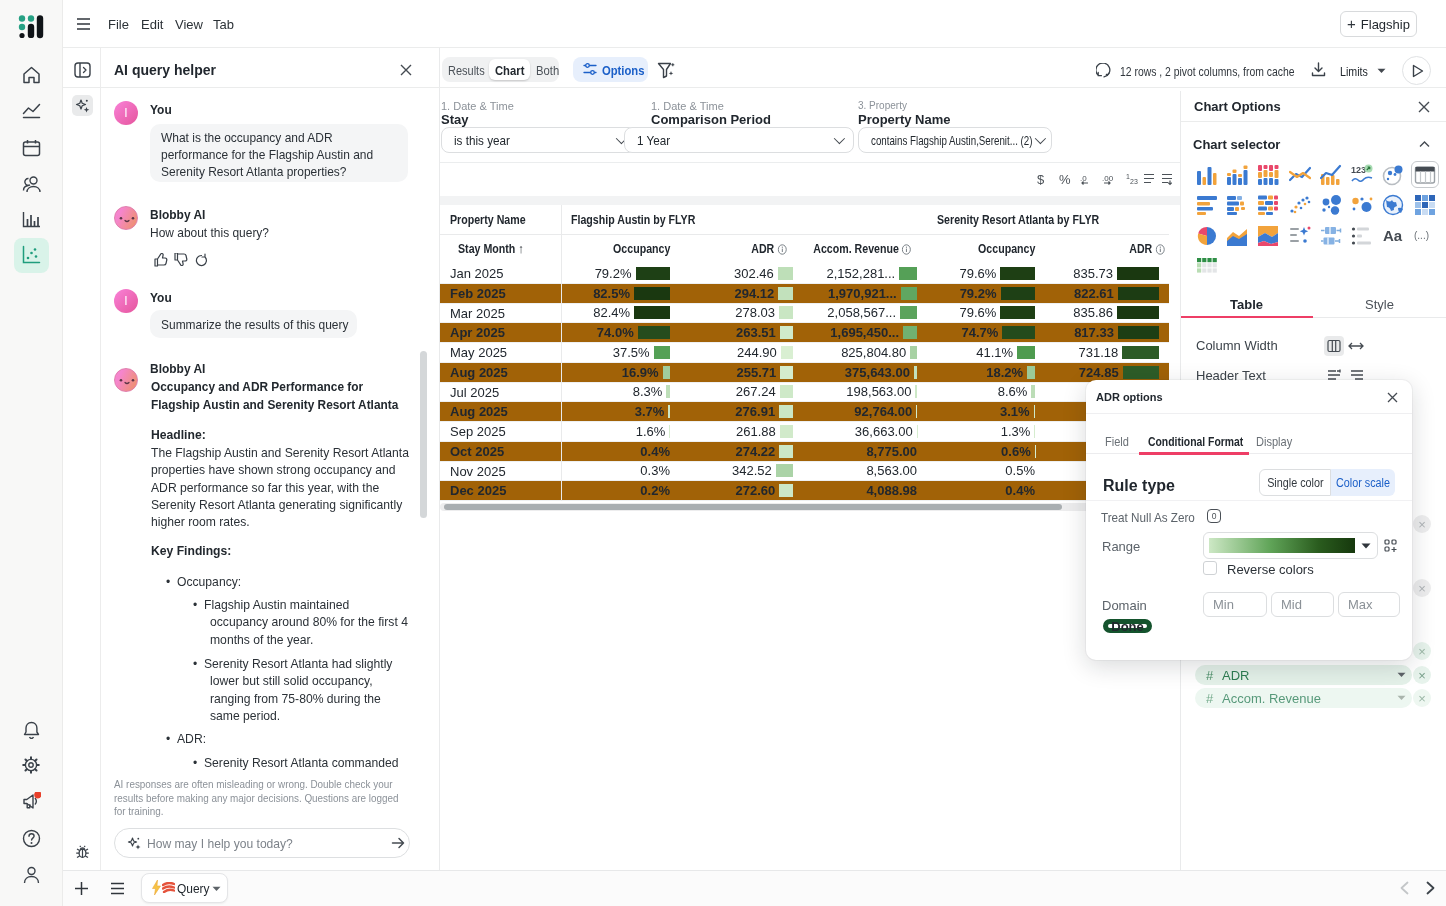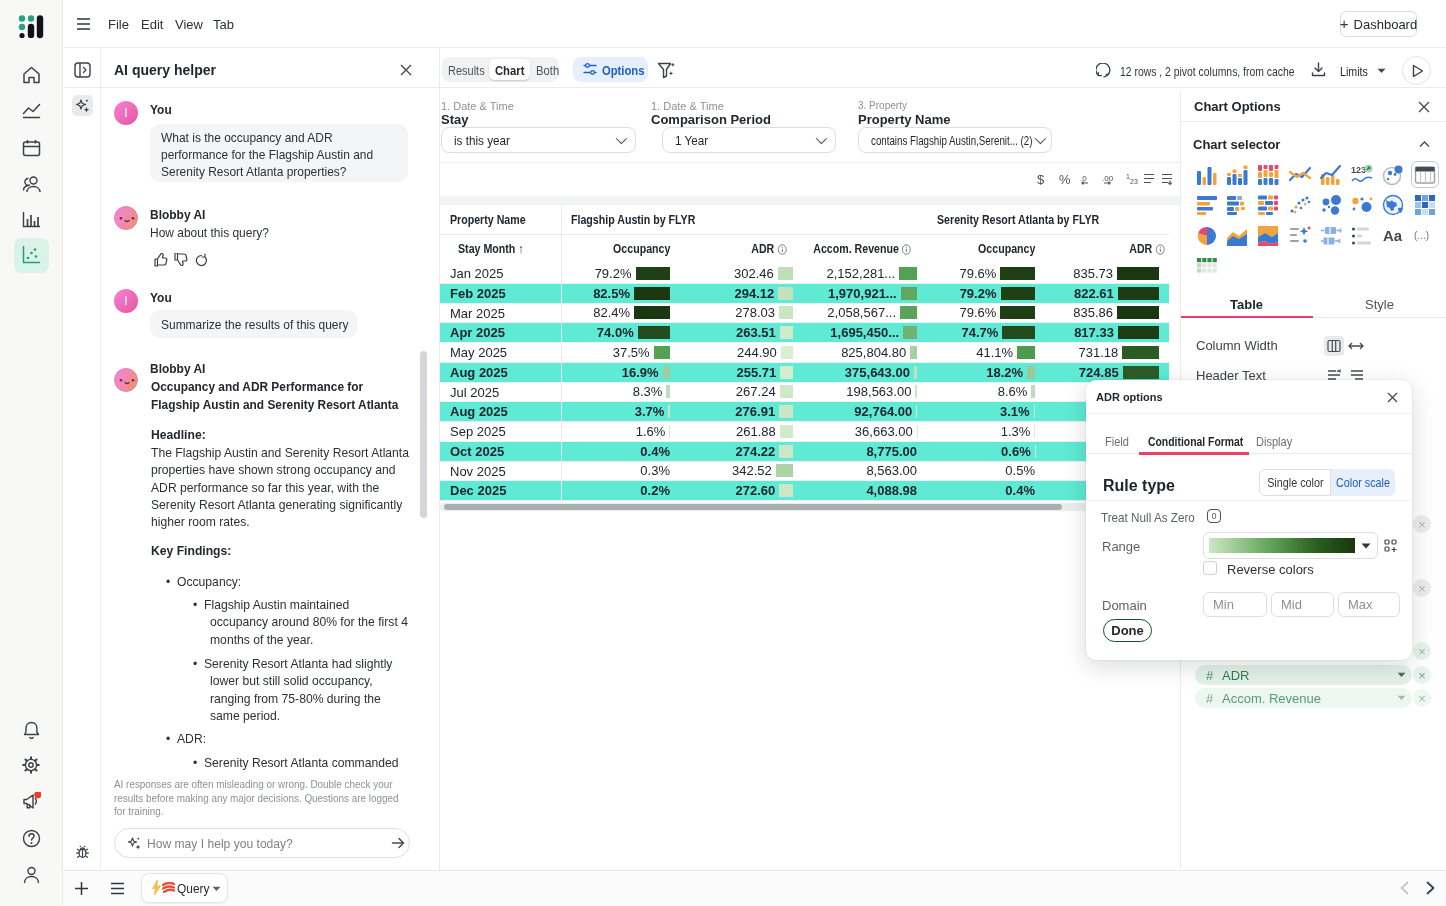--- a/index.html
+++ b/index.html
@@ -6,21 +6,21 @@
 .abs{position:absolute}
 .b{font-weight:bold}
 .t13{font-size:13px}
 svg{display:block}
 .selbox{height:26px;border:1px solid #dcdee0;border-radius:8px;background:#fff;display:flex;align-items:center}
 .selbox span{margin-left:12px;font-size:13px;color:#23292f;white-space:nowrap;transform:scaleX(.9);transform-origin:0 50%}
 .sel3:after{margin-right:8px!important}
 .selbox:after{content:"";flex:none;margin-left:auto;margin-right:11px;width:7px;height:7px;border-right:1.6px solid #43494f;border-bottom:1.6px solid #43494f;transform:rotate(45deg) translateY(-2px)}
 .he{display:flex;align-items:center;font-size:12.5px;transform:scaleX(.85);transform-origin:100% 50%;white-space:nowrap}
 .row{position:absolute;left:0;width:729px;height:19.75px;border-bottom:1px solid #eef0f2;font-size:13px;color:#21272e}
-.row.st{background:#5eead4}
+.row.st{background:#a16207}
 .mon{position:absolute;left:10px;top:0;line-height:19px}
 .cell{position:absolute;top:0;height:100%;display:flex;align-items:center;justify-content:flex-end}
 .cell i{height:13px;margin-left:4px;display:block}
 .xcir{position:absolute;width:18px;height:18px;border-radius:50%;display:flex;align-items:center;justify-content:center;font-size:13px}
 .inp{height:25px;border:1px solid #dcdee0;border-radius:6px;background:#fff;display:flex;align-items:center;font-size:13px;color:#8b9197}
 .inp{padding-left:9px}
 .blobby{width:24px;height:24px;border-radius:50%;background:linear-gradient(115deg,#f585cd 25%,#ef9077 85%);border:1px solid #e07fae}
 
 </style></head>
 <body>
@@ -145,21 +145,21 @@
     <svg width="15" height="12" viewBox="0 0 15 12">
       <path d="M1 1h13M1 6h13M1 11h13" stroke="#30363c" stroke-width="1.5"></path>
     </svg>
   </div>
 <div class="abs t13" style="left:108px;top:17px;color:#2c3237">File</div>
 <div class="abs t13" style="left:141px;top:17px;color:#2c3237">Edit</div>
 <div class="abs t13" style="left:175px;top:17px;color:#2c3237">View</div>
 <div class="abs t13" style="left:213px;top:17px;color:#2c3237">Tab</div>
 <div class="abs" style="left:1340px;top:11px;width:77px;height:26px;border:1px solid #d8dadc;border-radius:6px;background:#fff;display:flex;align-items:center;justify-content:center;gap:5px">
  <span style="font-size:15px;color:#30363c;margin-top:-2px">+</span>
-    <span class="t13" style="color:#23292f">Dashboard</span>
+    <span class="t13" style="color:#23292f">Flagship</span>
 </div>
 
 <div class="abs" style="left:101px;top:48px;width:339px;height:822px;background:#fff;border-right:1px solid #e9eaeb"></div>
 <div class="abs b" style="left:114px;top:62px;font-size:14px">AI query helper</div>
 <div class="abs" style="left:400px;top:64px">
     <svg width="12" height="12" viewBox="0 0 12 12">
       <path d="M1 1 L11 11 M11 1 L1 11" stroke="#454b52" stroke-width="1.4"></path>
     </svg>
   </div>
 <div id="chat">
@@ -292,21 +292,21 @@
       </svg>
     </div>
 
  <div class="abs" style="left:441px;top:100px;font-size:11px;color:#8b9198">1. Date &amp; Time</div>
  <div class="abs b t13" style="left:441px;top:112px">Stay</div>
  <div class="abs selbox" style="left:441px;top:127px;width:195px">
       <span>is this year</span>
     </div>
  <div class="abs" style="left:651px;top:100px;font-size:11px;color:#8b9198">1. Date &amp; Time</div>
  <div class="abs b t13" style="left:651px;top:112px">Comparison Period</div>
- <div class="abs selbox" style="left:662px;top:127px;width:174px">
+ <div class="abs selbox" style="left:624px;top:127px;width:230px">
       <span>1 Year</span>
     </div>
  <div class="abs" style="left:858px;top:100px;font-size:10px;color:#8b9198">3. Property</div>
  <div class="abs b t13" style="left:858px;top:112px">Property Name</div>
  <div class="abs selbox sel3" style="left:858px;top:127px;width:194px">
       <span style="transform:scaleX(.75);transform-origin:0 50%;width:150px;flex:none;display:block;overflow:visible">contains Flagship Austin,Serenit... (2)</span>
     </div>
  <div class="abs" style="left:440px;top:162px;width:740px;height:1px;background:#ebedee"></div>
 
  <div class="abs" style="left:1036px;top:171px">
@@ -788,21 +788,21 @@
       <rect x="8" y="1" width="4" height="4" rx="1" fill="none" stroke="#454b52" stroke-width="1.2"></rect>
       <rect x="1" y="8" width="4" height="4" rx="1" fill="none" stroke="#454b52" stroke-width="1.2"></rect>
       <path d="M10 8 v5 M7.5 10.5 h5" stroke="#454b52" stroke-width="1.2"></path>
     </svg>
 <div class="abs" style="left:1203px;top:561px;width:14px;height:14px;border:1.3px solid #cfd2d5;border-radius:3px"></div>
 <div class="abs" style="left:1227px;top:562px;font-size:13px;color:#2b3137">Reverse colors</div>
 <div class="abs" style="left:1102px;top:598px;font-size:13px;color:#5c636a">Domain</div>
 <div class="abs inp" style="left:1203px;top:592px;width:64px">Min</div>
 <div class="abs inp" style="left:1271px;top:592px;width:63px">Mid</div>
 <div class="abs inp" style="left:1338px;top:592px;width:62px">Max</div>
-<div class="abs" style="left:1103px;top:619px;width:49px;height:23px;border:1px solid #14532d;border-radius:13px;display:flex;align-items:center;justify-content:center;font-size:13px;font-weight:bold;color:#22282e">Done</div>
+<div class="abs" style="left:1103px;top:619px;width:49px;height:14px;border:5px solid #14532d;border-radius:13px;display:flex;align-items:center;justify-content:center;font-size:13px;font-weight:bold;color:#22282e">Done</div>
 </div>
 
 <div class="abs" style="left:63px;top:870px;width:1383px;height:36px;background:#fbfbfb;border-top:1px solid #e7e8e9"></div>
 <div id="bbar">
 <svg class="abs" style="left:74px;top:881px" width="15" height="15" viewBox="0 0 15 15">
       <path d="M7.5 1v13M1 7.5h13" stroke="#30363c" stroke-width="1.5"></path>
     </svg>
 <svg class="abs" style="left:110px;top:882px" width="15" height="13" viewBox="0 0 15 13">
       <path d="M1 1.5h13M1 6.5h13M1 11.5h13" stroke="#30363c" stroke-width="1.6"></path>
     </svg>

